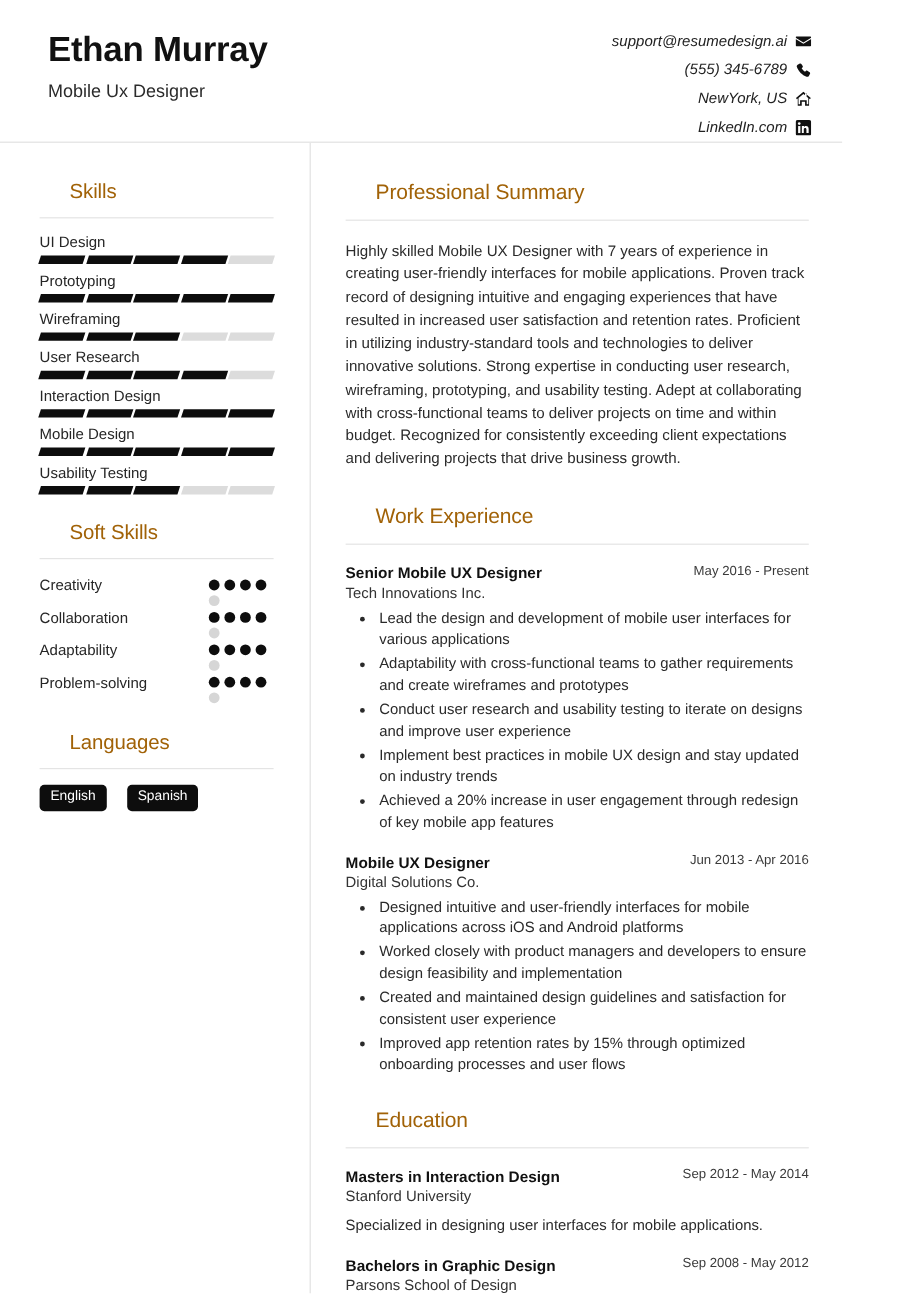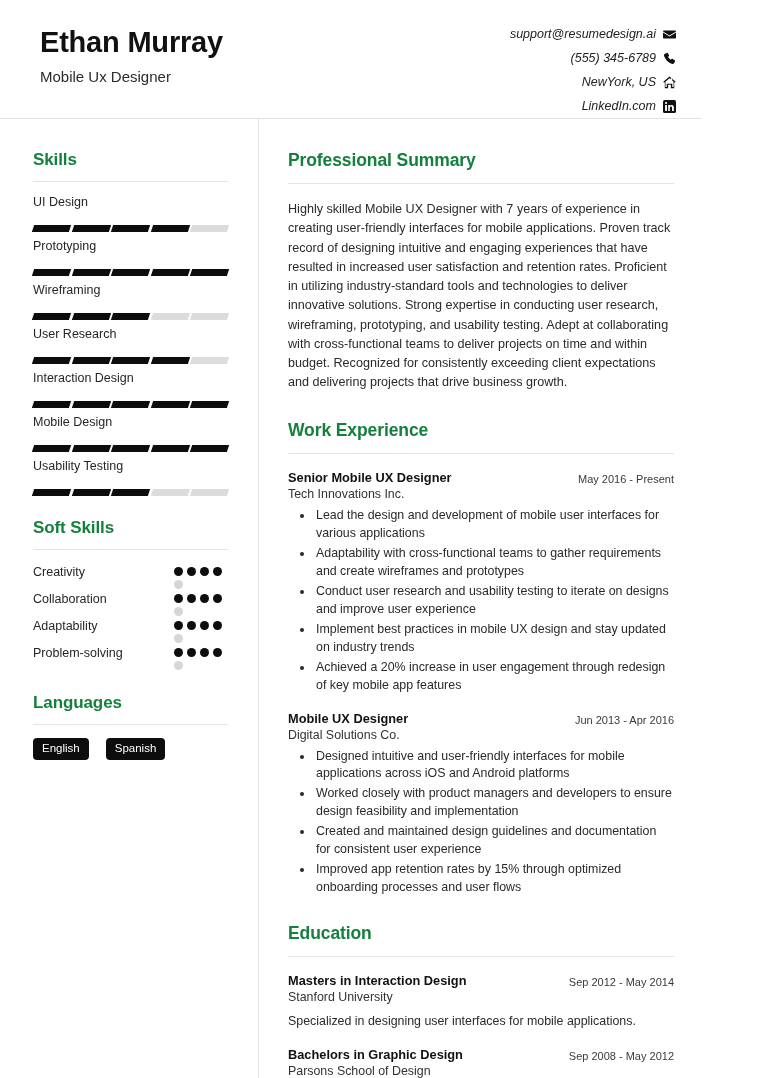--- a/index.html
+++ b/index.html
@@ -61,38 +61,39 @@
     width: 259px;
     flex: 0 0 259px;
     border-right: 1px solid #e2e2e2;
     padding: 31px 30px 0 33px;
   }
   .right { flex: 1; padding: 31px 28px 0 29px; }
 
   
   .sec-title {
     font-size: 17px;
-    font-weight: 700;
-    color: #15803d;
+    font-weight: 400;
+    color: #a16207;
     letter-spacing: -0.1px;
+    margin-left: 25px;
   }
   .sec-title.right-title { font-size: 17.5px; }
   .sec-rule {
     border-bottom: 1px solid #e4e4e4;
     margin-top: 11px;
     margin-bottom: 13px;
   }
   .right .sec-rule { margin-top: 12px; margin-bottom: 16px; }
 
   
   .skill-row { margin-bottom: 2px; }
   .skill-name {
     font-size: 12.5px;
     color: #262626;
-    padding-bottom: 16px;
+    padding-bottom: 4px;
   }
   .skill-bar {
     display: flex;
     gap: 3px;
     height: 7px;
     margin-bottom: 7px;
   }
   .seg {
     flex: 1;
     height: 7px;
@@ -149,21 +150,21 @@
     color: #2a2a2a;
     text-align: left;
   }
 
   
   .entry { margin-bottom: 16px; }
   .entry:last-child { margin-bottom: 0; }
   .entry-head {
     display: flex;
     justify-content: space-between;
-    align-items: flex-end;
+    align-items: flex-start;
   }
   .entry-role {
     font-size: 12.8px;
     font-weight: 700;
     color: #111111;
   }
   .entry-date {
     font-size: 11px;
     color: #3a3a3a;
     white-space: nowrap;
@@ -410,21 +411,21 @@
             </div>
             <div class="entry">
               <div class="entry-head">
                 <div class="entry-role">Mobile UX Designer</div>
                 <div class="entry-date">Jun 2013 - Apr 2016</div>
               </div>
               <div class="entry-org">Digital Solutions Co.</div>
               <ul class="bullets">
                 <li>Designed intuitive and user-friendly interfaces for mobile applications across iOS and Android platforms</li>
                 <li>Worked closely with product managers and developers to ensure design feasibility and implementation</li>
-                <li>Created and maintained design guidelines and documentation for consistent user experience</li>
+                <li>Created and maintained design guidelines and satisfaction for consistent user experience</li>
                 <li>Improved app retention rates by 15% through optimized onboarding processes and user flows</li>
               </ul>
             </div>
           </div>
       </div>
 
       <div class="edu-block">
         <div class="sec-title right-title">Education</div>
         <div class="sec-rule"></div>
         <div id="edu-list">

